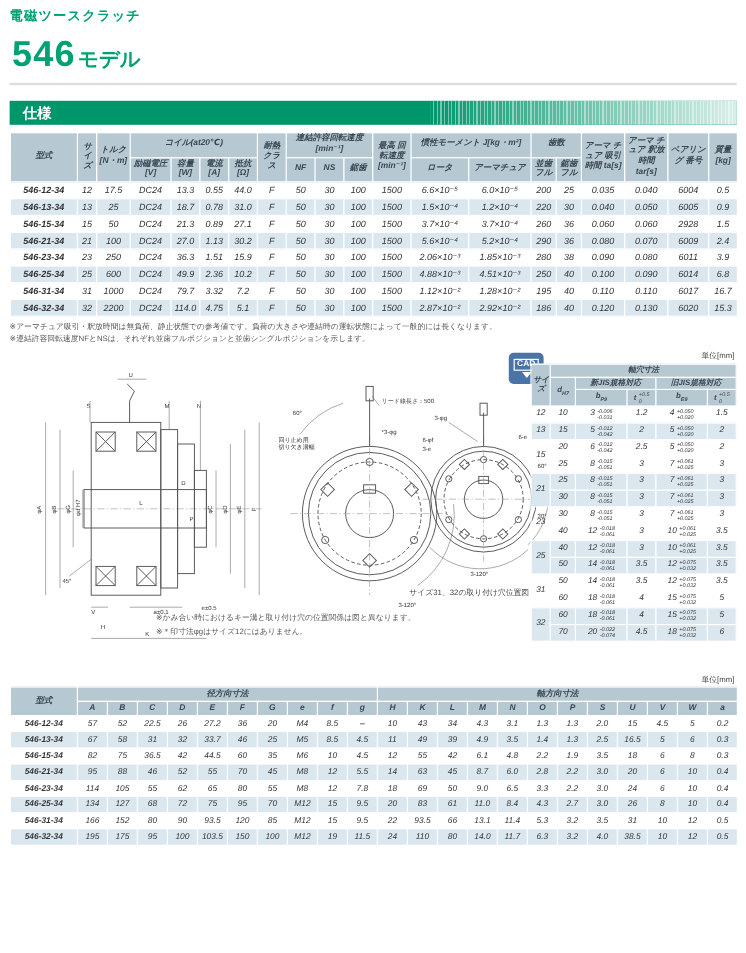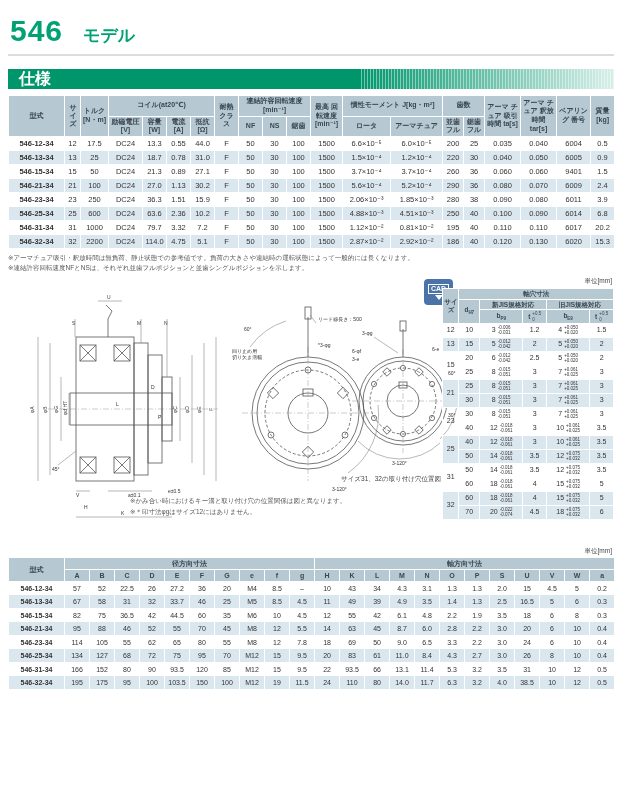--- a/index.html
+++ b/index.html
@@ -3,30 +3,30 @@
 <meta charset="utf-8">
 <style>
   * { margin:0; padding:0; box-sizing:border-box; }
   html,body { width:622px; height:794px; background:#fff; overflow:hidden;
     font-family:"Liberation Sans","DejaVu Sans",sans-serif; color:#333; }
   .page { width:622px; height:794px; padding:6px 8px 0 8px; position:relative; }
 
   .kicker { color:#00a173; font-size:11px; font-weight:bold; letter-spacing:1px; }
   .title-row { margin-top:8px; padding-left:2px; border-bottom:2px solid #dcdcdc; padding-bottom:6px;}
   .title-num { color:#00a173; font-size:30px; font-weight:bold; letter-spacing:1px; }
-  .title-suffix { color:#00a173; font-size:17px; font-weight:bold; margin-left:20px; }
+  .title-suffix { color:#00a173; font-size:17px; font-weight:bold; margin-left:2px; }
 
   .secbar { position:relative; height:20px; background:#00966c; margin-top:13px; overflow:hidden; }
   .secbar::after { content:""; position:absolute; right:0; top:0; bottom:0; width:42%;
     background:
       repeating-linear-gradient(90deg, rgba(255,255,255,0) 0 2px, rgba(255,255,255,0.45) 2px 3px),
       linear-gradient(90deg, rgba(255,255,255,0) 0%, rgba(255,255,255,0.85) 100%); }
-  .secbar span { position:relative; z-index:2; color:#fff; font-weight:bold; font-size:16px; line-height:20px; padding-left:11px; }
-
-  table { border-collapse:collapse; table-layout:fixed; }
+  .secbar span { position:relative; z-index:2; color:#fff; font-weight:bold; font-size:12px; line-height:20px; padding-left:11px; }
+
+  table { border-collapse:collapse; table-layout:fixed;font-style:italic; }
   th,td { border:1px solid #fff; text-align:center; vertical-align:middle; }
 
   
   .spec { width:606px; margin-top:6px; }
   .spec th { background:#b6c9d3; font-size:7px; font-weight:bold; color:#3a4750; padding:1px; line-height:1.25; }
   .spec td { font-size:7.5px; padding:1px 0; line-height:1.3; height:14px; color:#333; }
   .spec tr.alt td { background:#dbe7ee; }
   .spec td.model { font-weight:bold; }
   .vhead { width:14px; word-break:break-all; line-height:1.15; margin:0 auto; display:block; }
 
@@ -65,20 +65,21 @@
   .dline { stroke:#888; stroke-width:0.6; }
   .oline { stroke:#555; stroke-width:0.8; fill:none; }
   .cline { stroke:#999; stroke-width:0.5; stroke-dasharray:6 2 1 2; }
   .svgtxt { font-size:5px; fill:#333; }
 </style>
 </head>
 <body>
 
 <div class="page">
 
+  <div class="kicker">電磁ツースクラッチ</div>
   <div class="title-row">
     <span class="title-num">546</span><span class="title-suffix">モデル</span>
   </div>
 
   <div class="secbar">
     <span>仕様</span>
   </div>
 
   <table class="spec">
     <colgroup>
@@ -192,21 +193,21 @@
           <td>50</td>
           <td>30</td>
           <td>100</td>
           <td>1500</td>
           <td>3.7×10⁻⁴</td>
           <td>3.7×10⁻⁴</td>
           <td>260</td>
           <td>36</td>
           <td>0.060</td>
           <td>0.060</td>
-          <td>9401</td>
+          <td>2928</td>
           <td>1.5</td>
         </tr>
         <tr class="alt">
           <td class="model">546-21-34</td>
           <td>21</td>
           <td>100</td>
           <td>DC24</td>
           <td>27.0</td>
           <td>1.13</td>
           <td>30.2</td>
@@ -244,21 +245,21 @@
           <td>0.090</td>
           <td>0.080</td>
           <td>6011</td>
           <td>3.9</td>
         </tr>
         <tr class="alt">
           <td class="model">546-25-34</td>
           <td>25</td>
           <td>600</td>
           <td>DC24</td>
-          <td>63.6</td>
+          <td>49.9</td>
           <td>2.36</td>
           <td>10.2</td>
           <td>F</td>
           <td>50</td>
           <td>30</td>
           <td>100</td>
           <td>1500</td>
           <td>4.88×10⁻³</td>
           <td>4.51×10⁻³</td>
           <td>250</td>
@@ -275,27 +276,27 @@
           <td>DC24</td>
           <td>79.7</td>
           <td>3.32</td>
           <td>7.2</td>
           <td>F</td>
           <td>50</td>
           <td>30</td>
           <td>100</td>
           <td>1500</td>
           <td>1.12×10⁻²</td>
-          <td>0.81×10⁻²</td>
+          <td>1.28×10⁻²</td>
           <td>195</td>
           <td>40</td>
           <td>0.110</td>
           <td>0.110</td>
           <td>6017</td>
-          <td>20.2</td>
+          <td>16.7</td>
         </tr>
         <tr class="alt">
           <td class="model">546-32-34</td>
           <td>32</td>
           <td>2200</td>
           <td>DC24</td>
           <td>114.0</td>
           <td>4.75</td>
           <td>5.1</td>
           <td>F</td>

